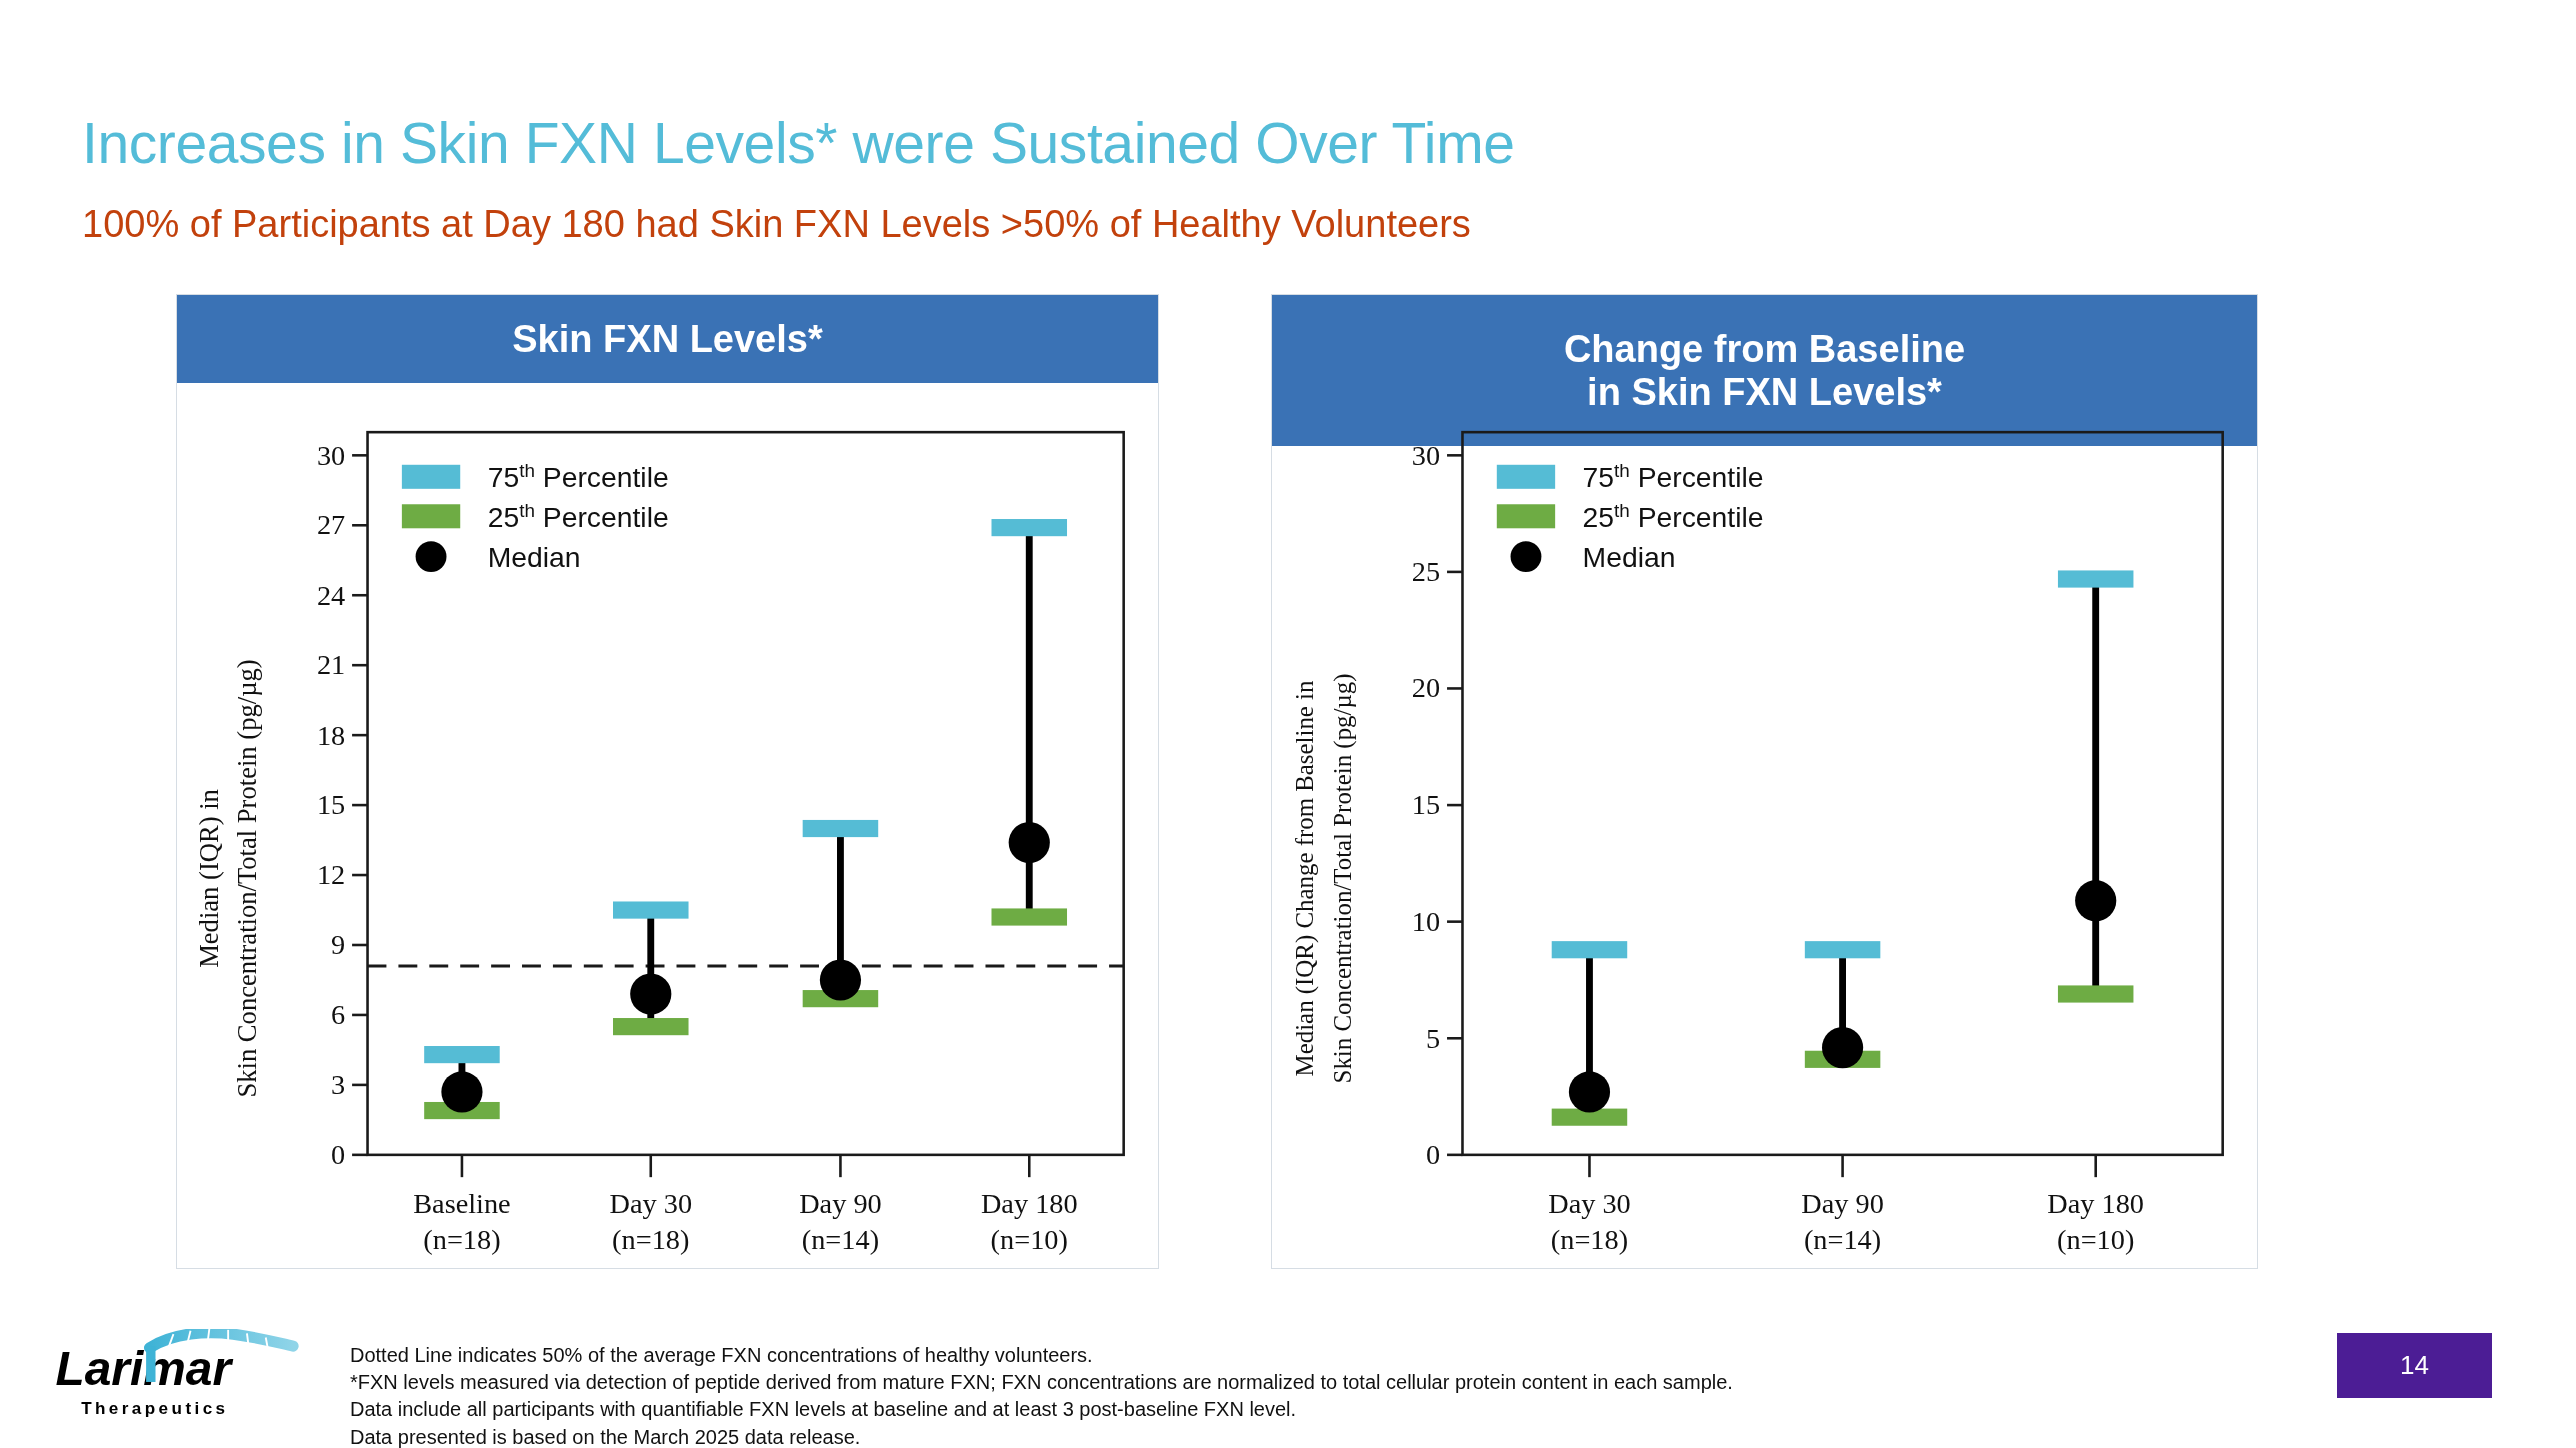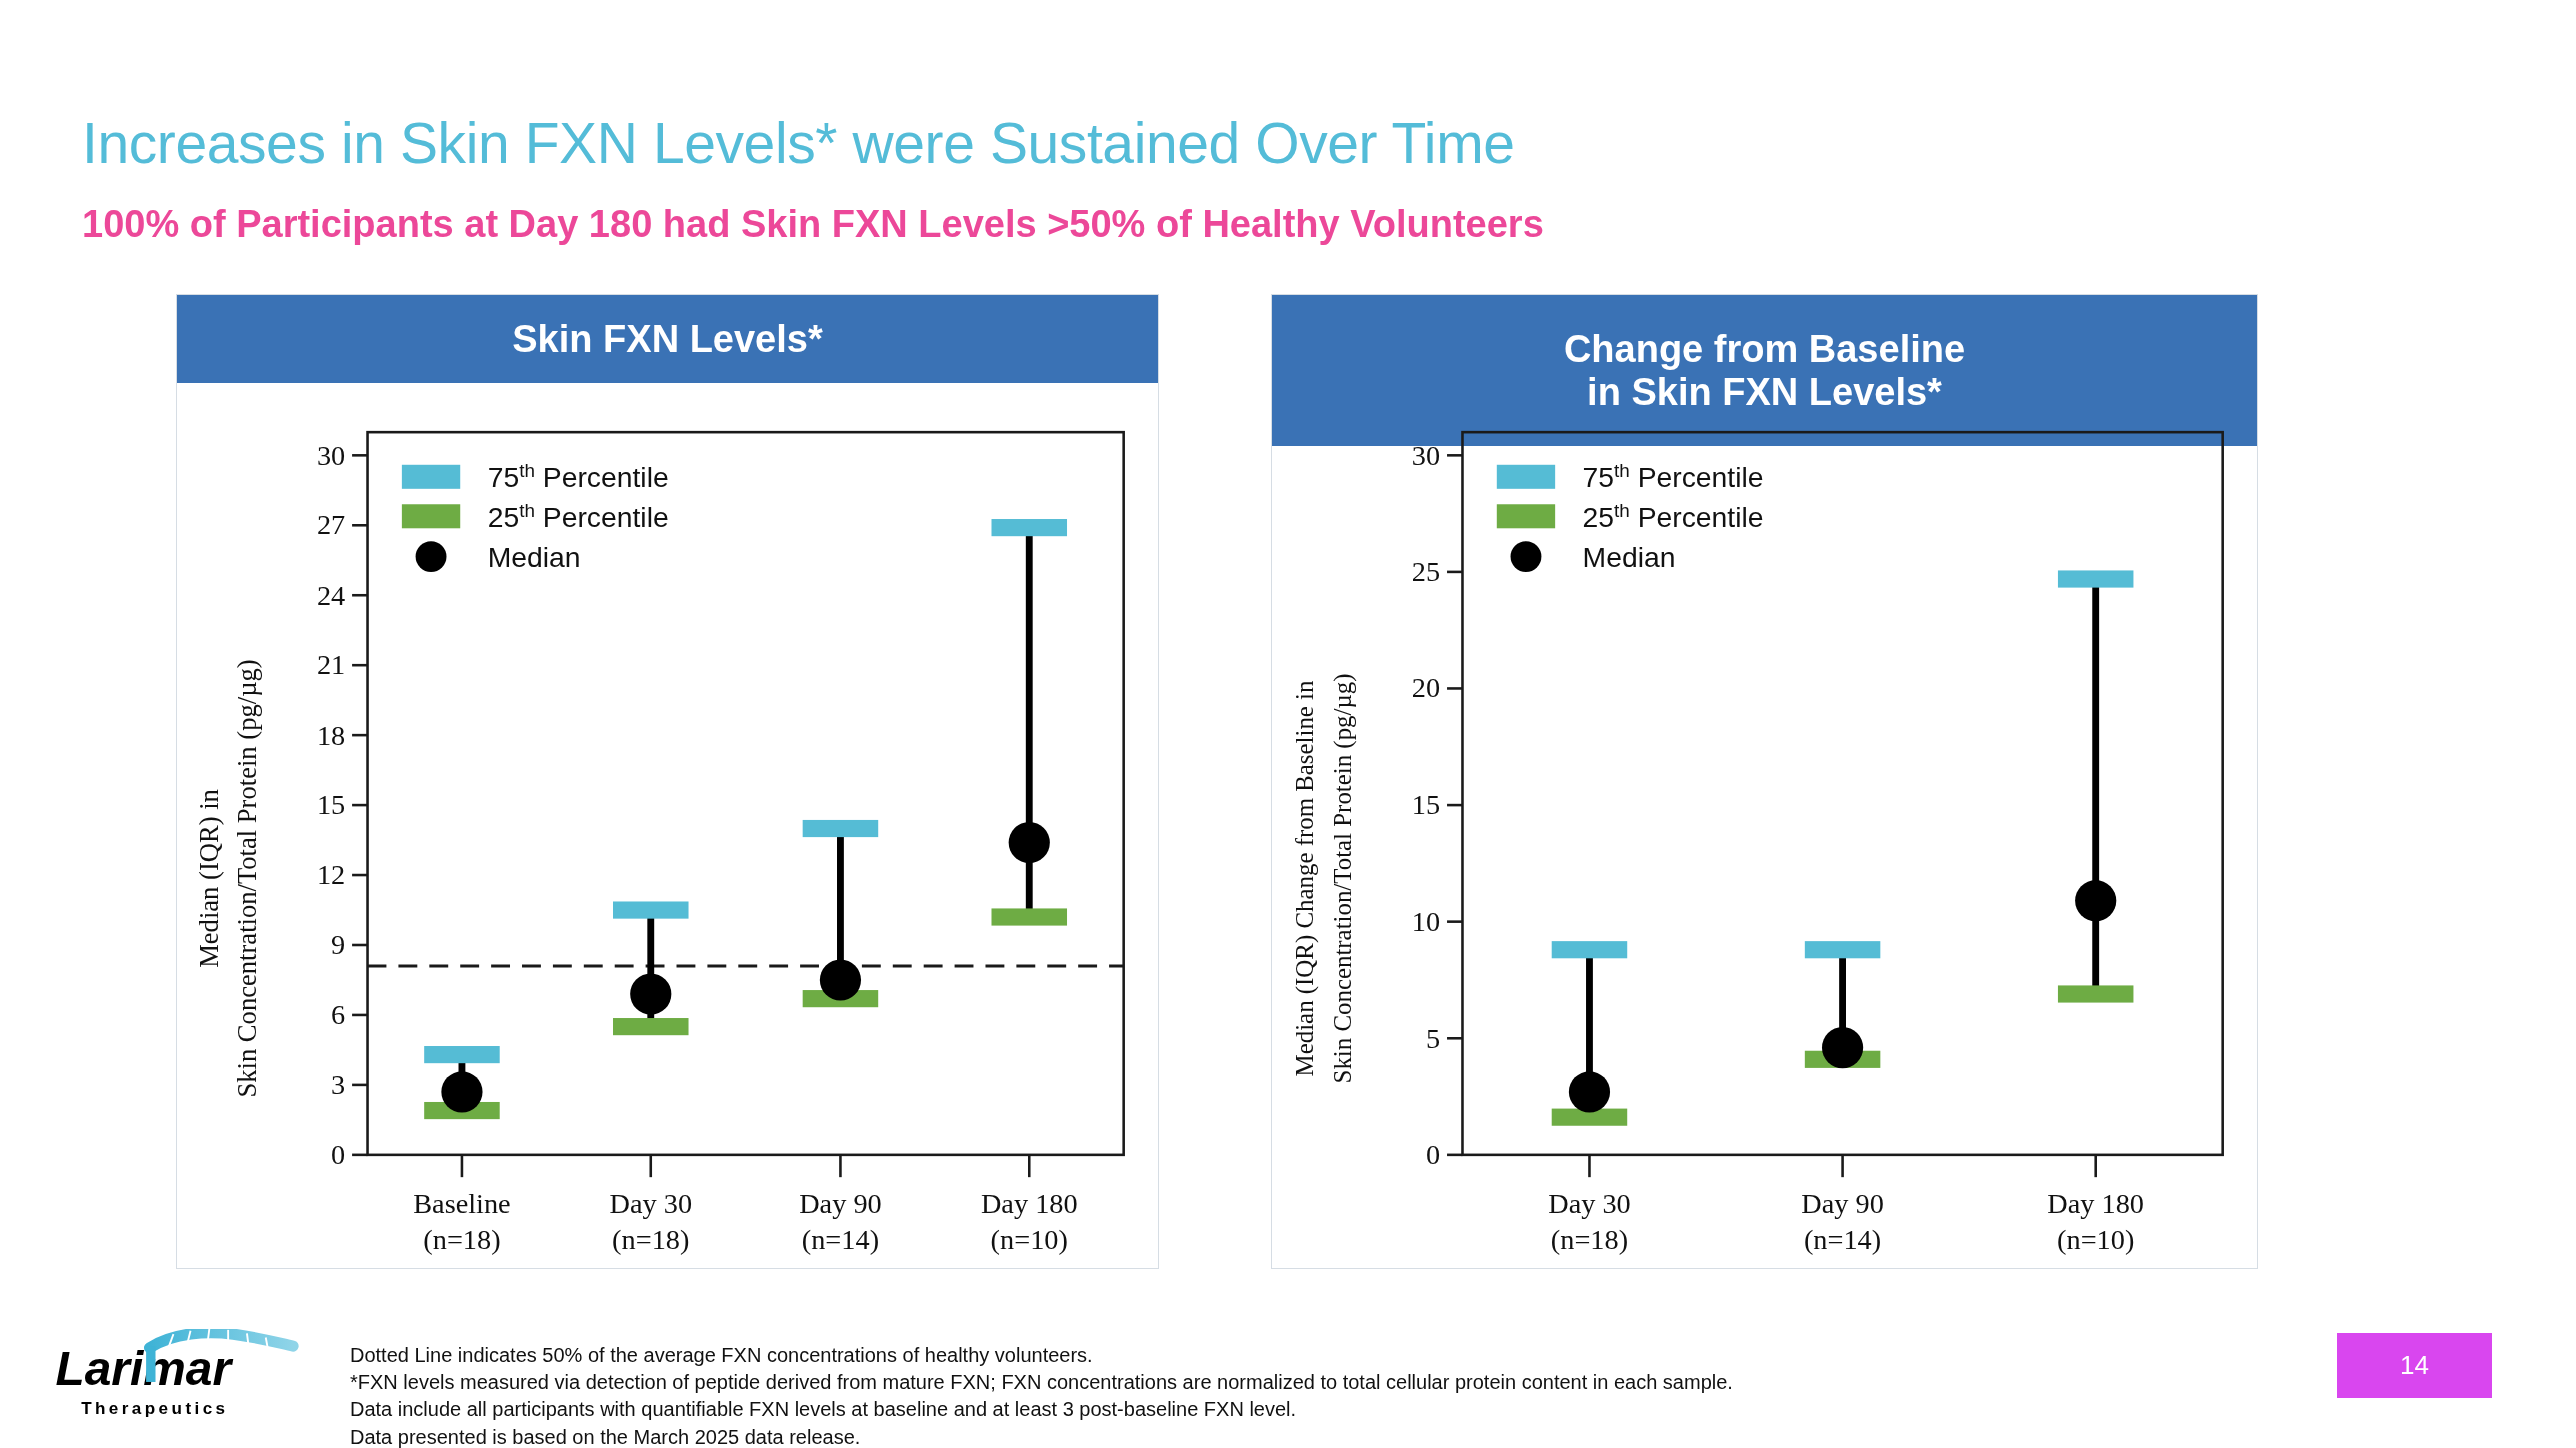--- a/index.html
+++ b/index.html
@@ -14,22 +14,22 @@
   
   #slide-title {
     position:absolute; left:82px; top:110px;
     font-size:57px; font-weight:normal;
     color:#54bcd8;
     letter-spacing:-0.4px;
     white-space:nowrap;
   }
   #slide-subtitle {
     position:absolute; left:82px; top:203px;
-    font-size:38px; font-weight:bold;
-    color:#ec4899;
+    font-size:38px; font-weight:normal;
+    color:#c2410c;
     white-space:nowrap;
   }
 
   
   .panel { position:absolute; background:#ffffff; border:0.9px solid #d6dde4; box-sizing:border-box; }
   .panel-header {
     background:#3a72b5; color:#ffffff;
     font-weight:bold; text-align:center;
     display:flex; align-items:center; justify-content:center;
     box-sizing:border-box;
@@ -51,21 +51,21 @@
   }
   #footnotes div { white-space:nowrap; }
 
   
   #logo { position:absolute; left:53px; top:1329px; width:258px; height:94px; }
 
   
   #page-number-box {
     position:absolute; left:2337px; top:1333px;
     width:155px; height:65px;
-    background:#d946ef; color:#ffffff;
+    background:#4c1d95; color:#ffffff;
     display:flex; align-items:center; justify-content:center;
     font-size:26px;
   }
 </style>
 </head>
 <body>
 
 <div id="slide-title">Increases in Skin FXN Levels* were Sustained Over Time</div>
 <div id="slide-subtitle">100% of Participants at Day 180 had Skin FXN Levels &gt;50% of Healthy Volunteers</div>
 

